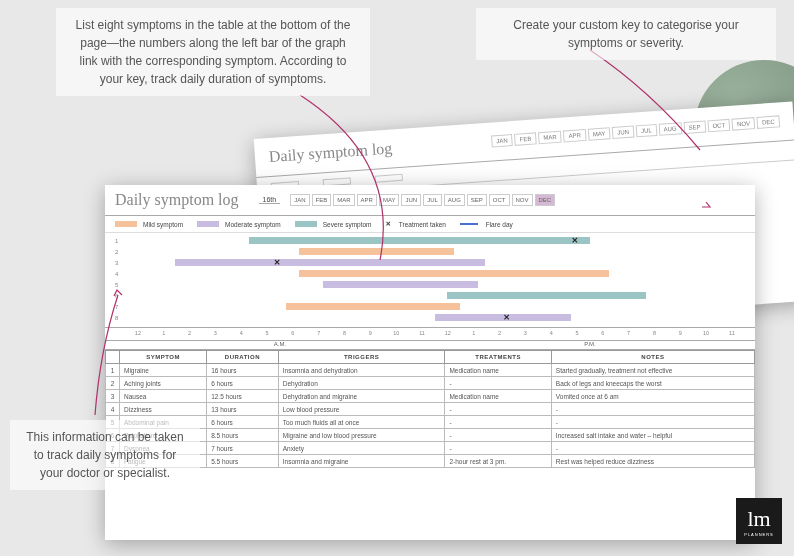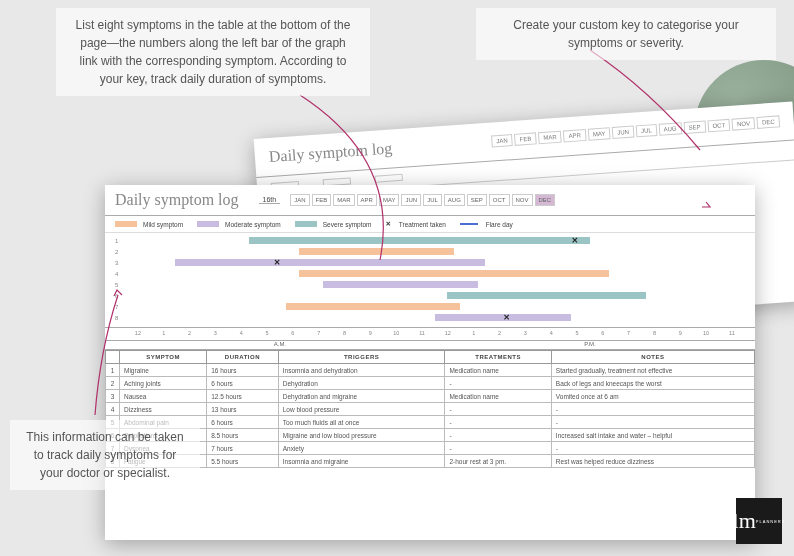--- a/index.html
+++ b/index.html
@@ -37,21 +37,21 @@
   .ampm div{flex:1; text-align:center;}
   table { width: 100%; border-collapse: collapse; font-size: 6.5px; }
   th { border: 0.5px solid #999; padding: 3px 4px; font-weight: bold; letter-spacing:0.5px; font-size:6px;}
   td { border: 0.5px solid #bbb; padding: 2.5px 4px; color: #555; }
   .num-col { width: 14px; text-align: center; }
   .back-hdr { display:flex; align-items:center; padding:10px 14px; gap:10px; border-bottom:0.5px solid #aaa;}
   .back-mon { font-size:6px; padding:2px 4px; border:0.5px solid #ccc; color:#777;}
   .back-key { display:flex; padding:6px 14px; gap:20px; border-bottom:0.5px solid #ccc;}
   .back-key .slot{ width:28px; height:7px; border:0.5px solid #ccc; margin-right:4px;}
   svg.arrows { position:absolute; left:0; top:0; width:794px; height:556px; z-index:50; pointer-events:none;}
-  .logo { position:absolute; right:12px; bottom:12px; width:46px; height:46px; background:#1a1a1a; color:#fff; font-family:'Brush Script MT',cursive; font-size:22px; display:flex; align-items:center; justify-content:center; z-index:80; flex-direction:row;}
+  .logo { position:absolute; right:12px; bottom:12px; width:46px; height:46px; background:#1a1a1a; color:#fff; font-family:'Brush Script MT',cursive; font-size:22px; display:flex; align-items:center; justify-content:center; z-index:80; flex-direction:column;}
   .logo small{font-size:4px; font-family:Arial; letter-spacing:1px;}
 </style>
 </head>
 <body>
 
 <div class="leaf"></div>
 <div class="leaf2"></div>
 
 <div class="callout c1">List eight symptoms in the table at the bottom of the page—the numbers along the left bar of the graph link with the corresponding symptom. According to your key, track daily duration of symptoms.</div>
 <div class="callout c2">Create your custom key to categorise your symptoms or severity.</div>

